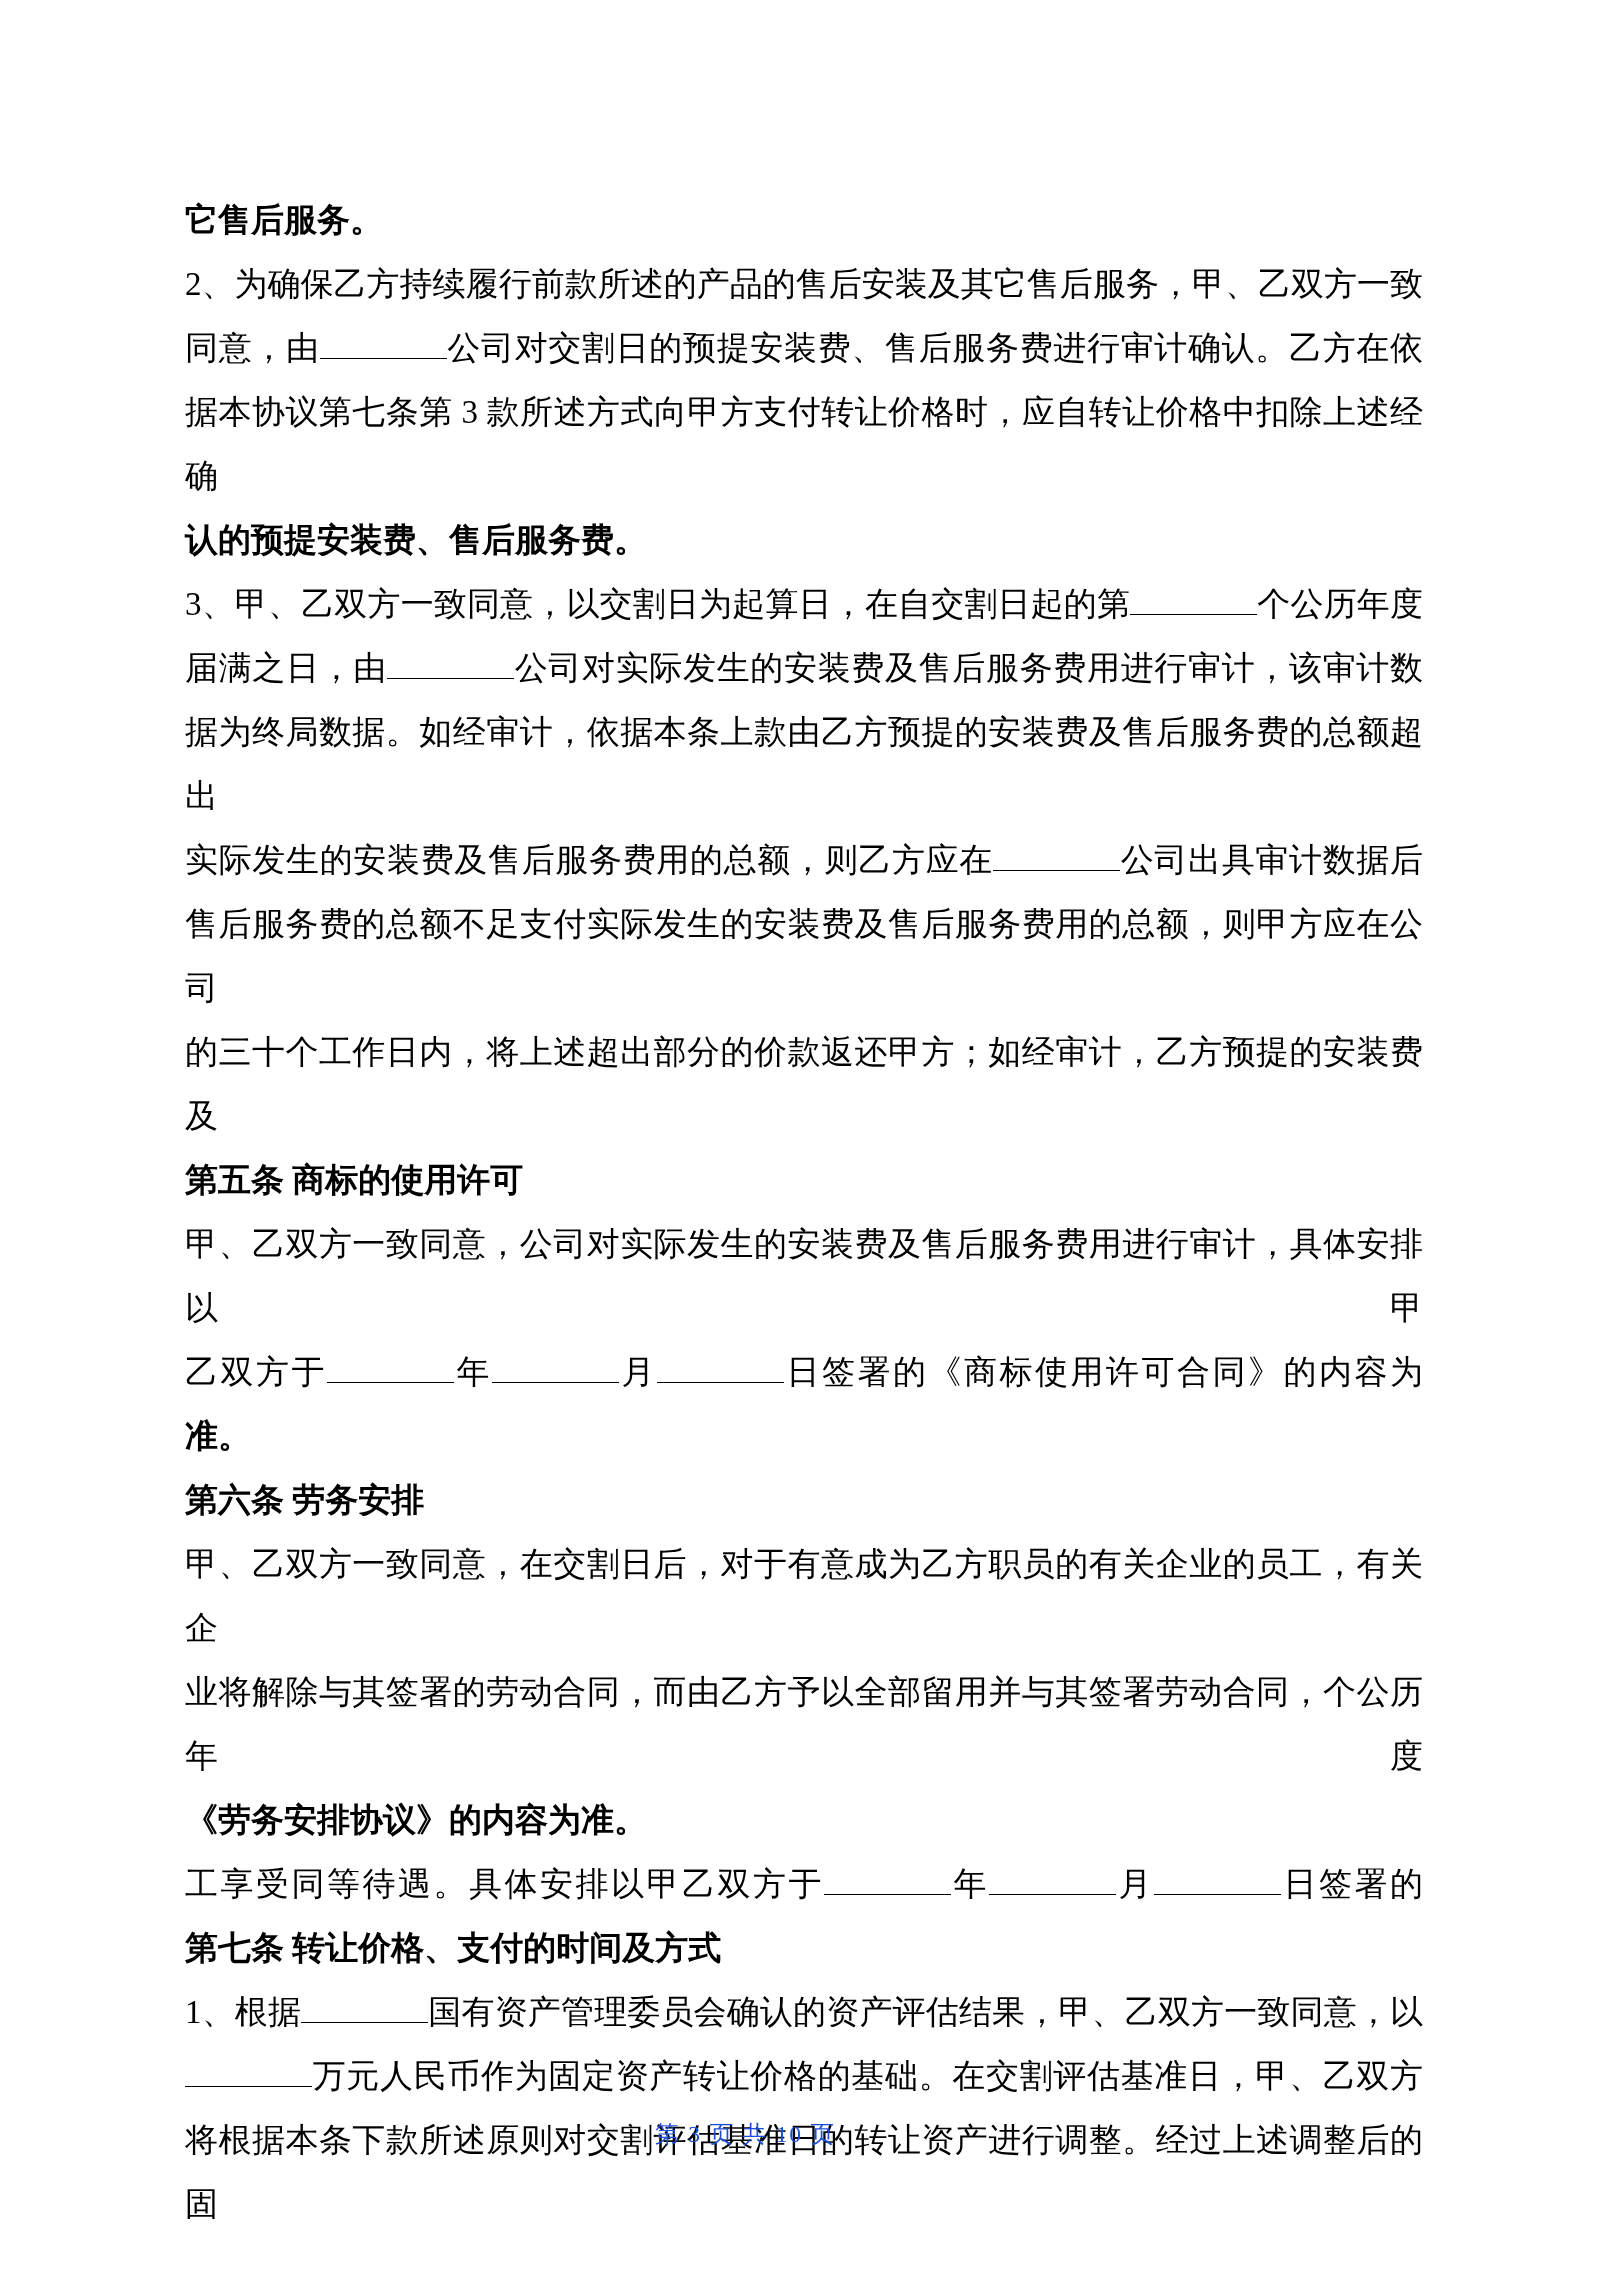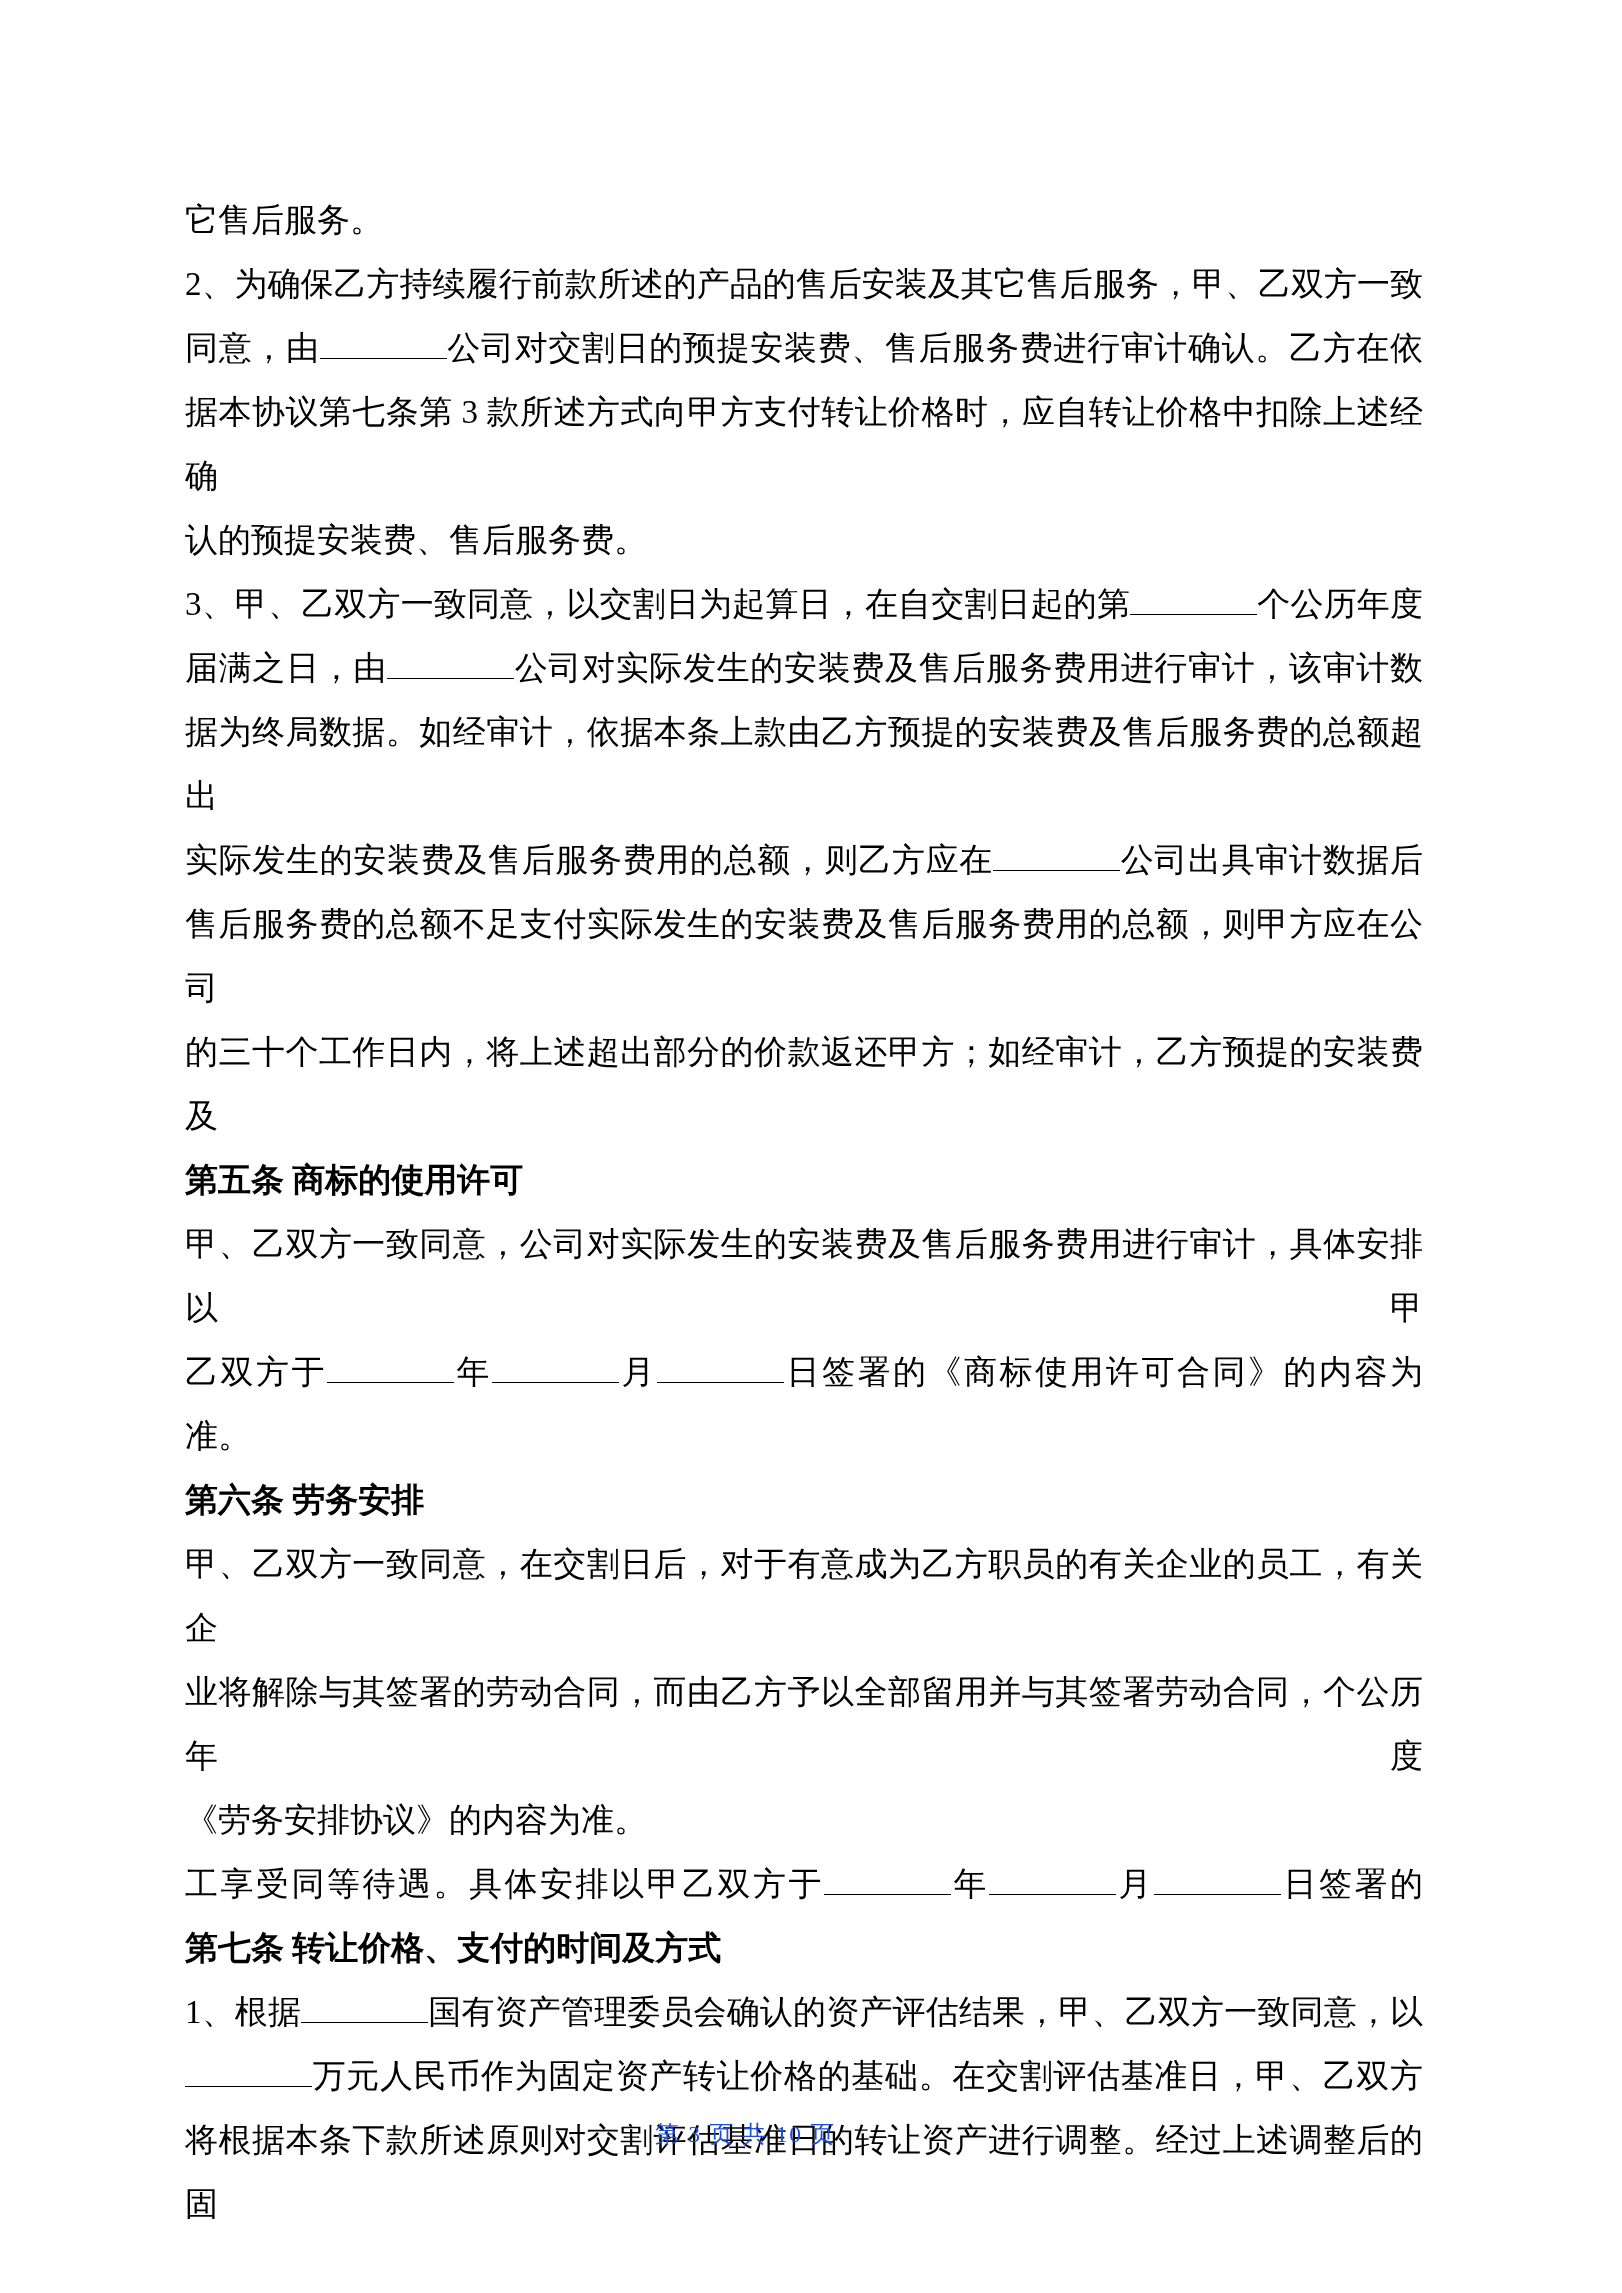--- a/index.html
+++ b/index.html
@@ -30,20 +30,21 @@
     white-space: normal;
     color: #000000;
   }
   .line.justify {
     text-align: justify;
     text-align-last: justify;
   }
   .line.left {
     text-align: left;
     text-align-last: left;
+    font-weight: bold;
   }
   .line.heading {
     font-weight: bold;
     text-align: right;
     text-align-last: left;
   }
   .blank {
     display: inline-block;
     width: 127px;
     height: 0.9em;

